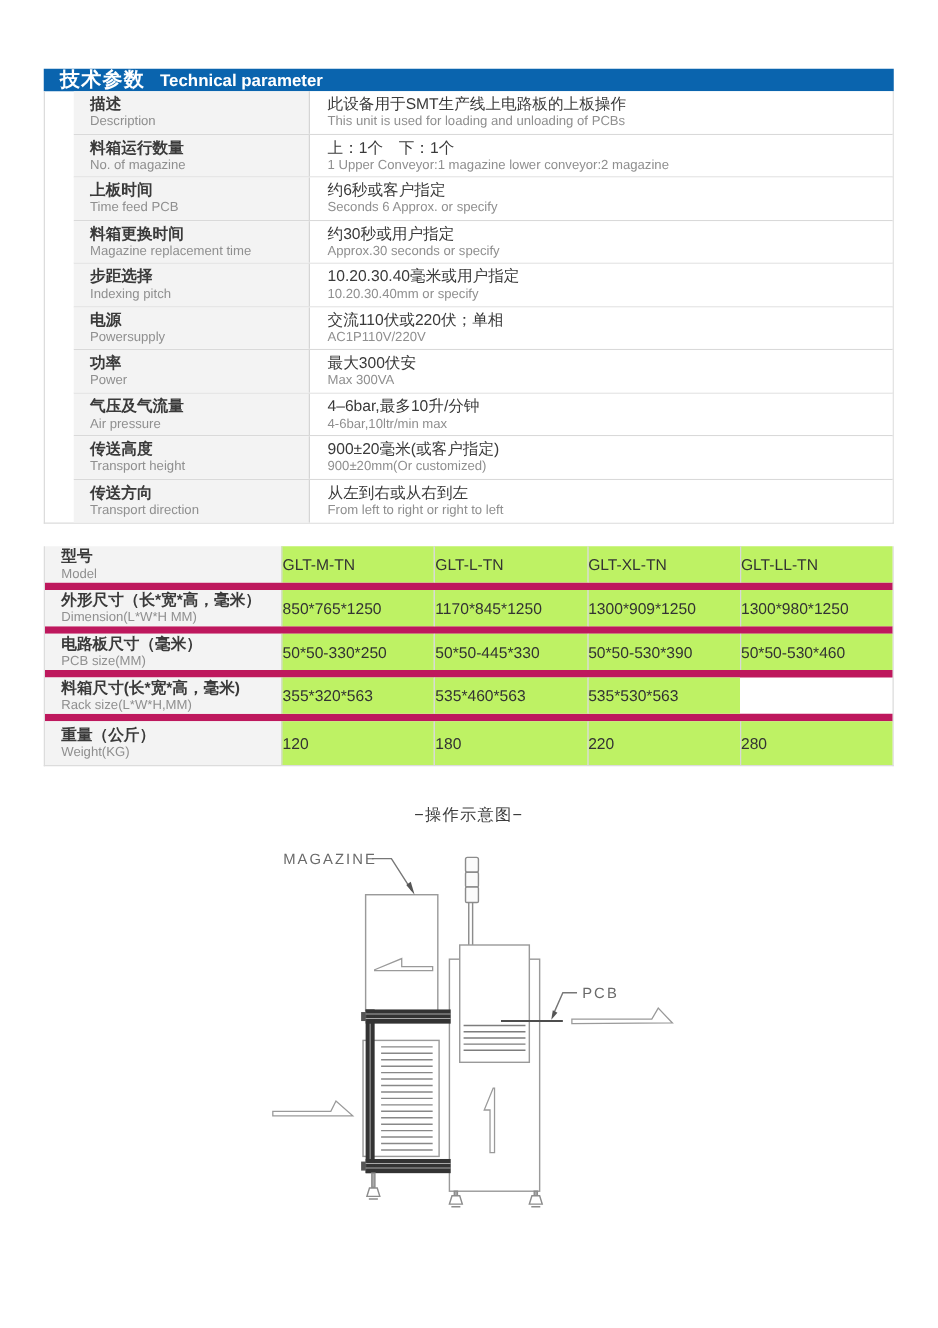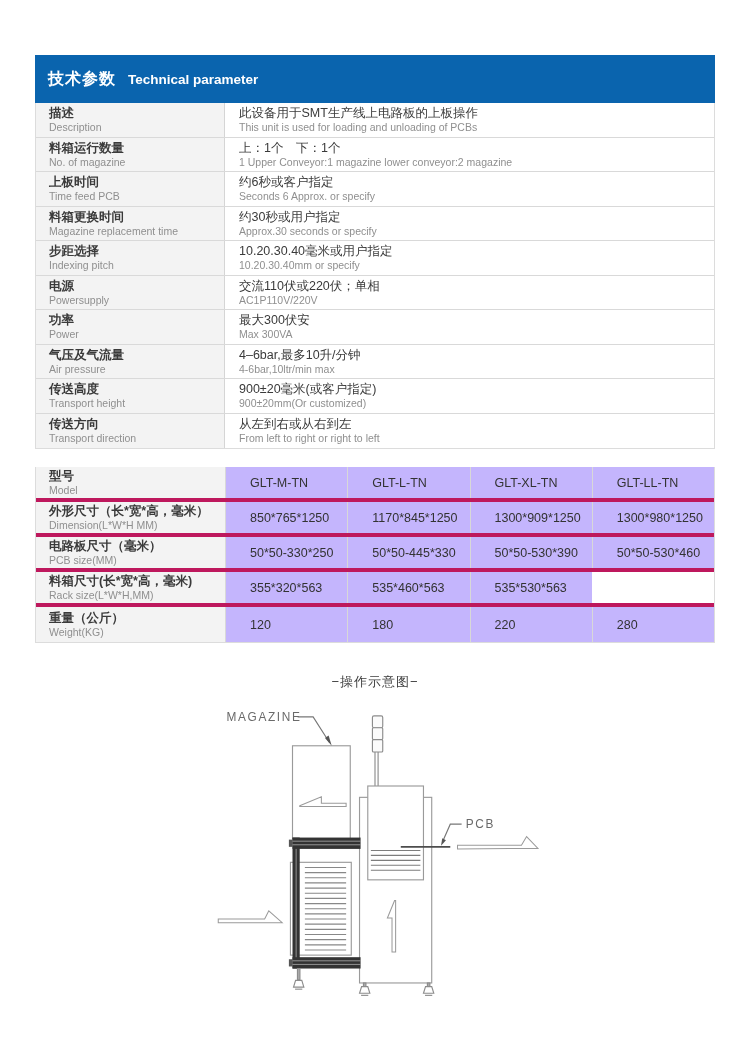--- a/index.html
+++ b/index.html
@@ -8,59 +8,58 @@
     width: 750px; height: 1062px;
     font-family: "Liberation Sans", "DejaVu Sans", sans-serif;
     color: #3a3a3a;
     position: relative;
     overflow: hidden;
   }
   .content { position: absolute; left: 35px; top: 55px; width: 680px; }
 
   
   .bar {
-    height: 48px;
+    height: 18px;
     background: #0a64ae;
     color: #fff;
     display: flex;
     align-items: center;
     padding-left: 13px;
   }
   .bar-zh { font-size: 16px; font-weight: bold; letter-spacing: 1px; }
   .bar-en { font-size: 13.5px; font-weight: bold; margin-left: 12px; }
 
   
-  .t1 { border: 1px solid #dcdcdc; border-top: none; }
+  .t1 { border: 1px solid #dcdcdc; border-top: none; padding-left: 23px; }
   .t1-row { display: grid; grid-template-columns: 189px 1fr; border-bottom: 1px solid #d9d9d9; height: 34.5px; }
   .t1-row:last-child { border-bottom: none; }
   .cell-label {
     background: #f3f3f3;
     border-right: 1px solid #d5d5d5;
     padding-left: 13px;
     display: flex; flex-direction: column; justify-content: center;
   }
   .cell-value {
     background: #ffffff;
     padding-left: 14px;
     display: flex; flex-direction: column; justify-content: center;
   }
   .zh { font-size: 12.5px; color: #3a3a3a; line-height: 15px; white-space: nowrap; }
   .cell-label .zh { font-weight: bold; }
   .en { font-size: 10.5px; color: #8f8f8f; line-height: 12px; white-space: nowrap; }
 
   
   .spec-section { margin-top: 18px; }
   .t2 { border: 1px solid #dcdcdc; border-top: none; }
-  .t2-row { display: grid; grid-template-columns: 189px repeat(4, 1fr); border-bottom: 4px solid #be185d; height: 35px; }
+  .t2-row { display: grid; grid-template-columns: 189px repeat(4, 1fr); border-bottom: 6px solid #be185d; height: 35px; }
   .t2-row:last-child { border-bottom: none; }
   .cell-data {
-    background: #c4b5fd;
+    background: #bef264;
     border-left: 1px solid #d8d8d8;
     display: flex; align-items: center;
-    padding-left: 24px;
     font-size: 12.5px; color: #333;
     white-space: nowrap;
   }
   .t2 .cell-label { border-right: none; }
 
   
   .diagram-wrap { margin-top: 30px; text-align: center; }
   .diagram-title { font-size: 13px; color: #3c3c3c; letter-spacing: 1px; }
   svg.diagram { display: block; margin: 6px auto 0; }
   svg text { font-family: "Liberation Sans", "DejaVu Sans", sans-serif; }

